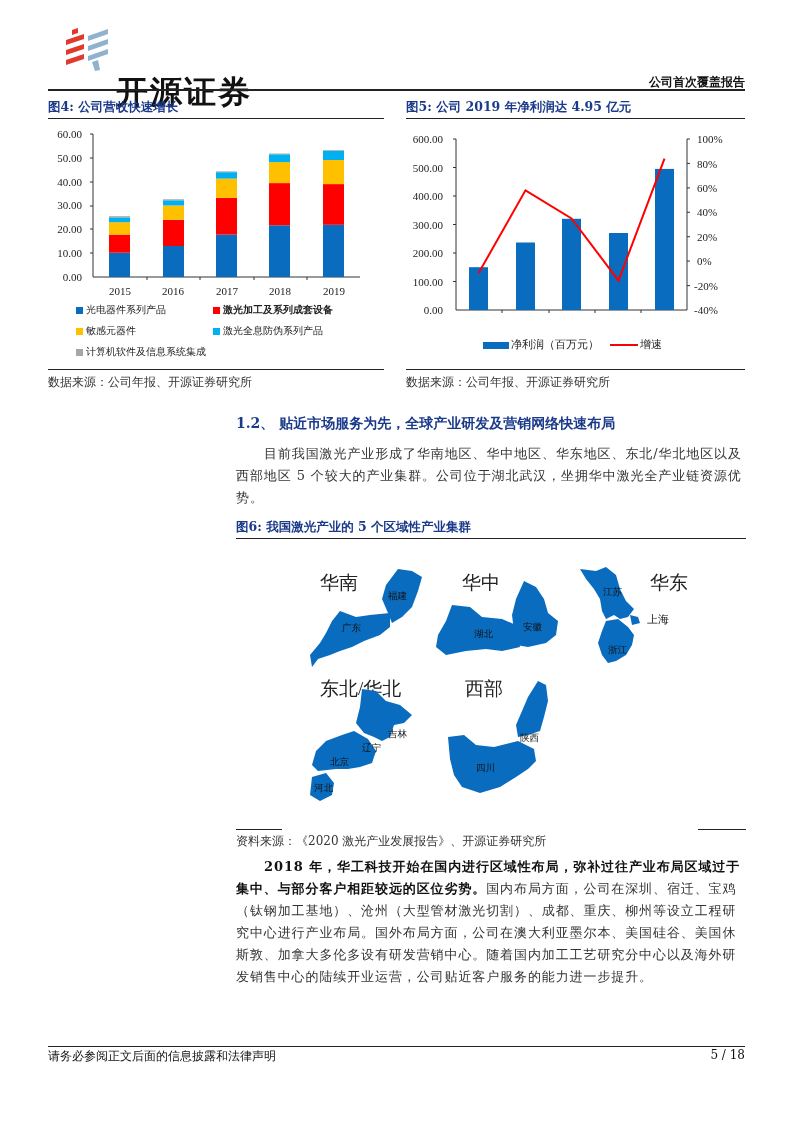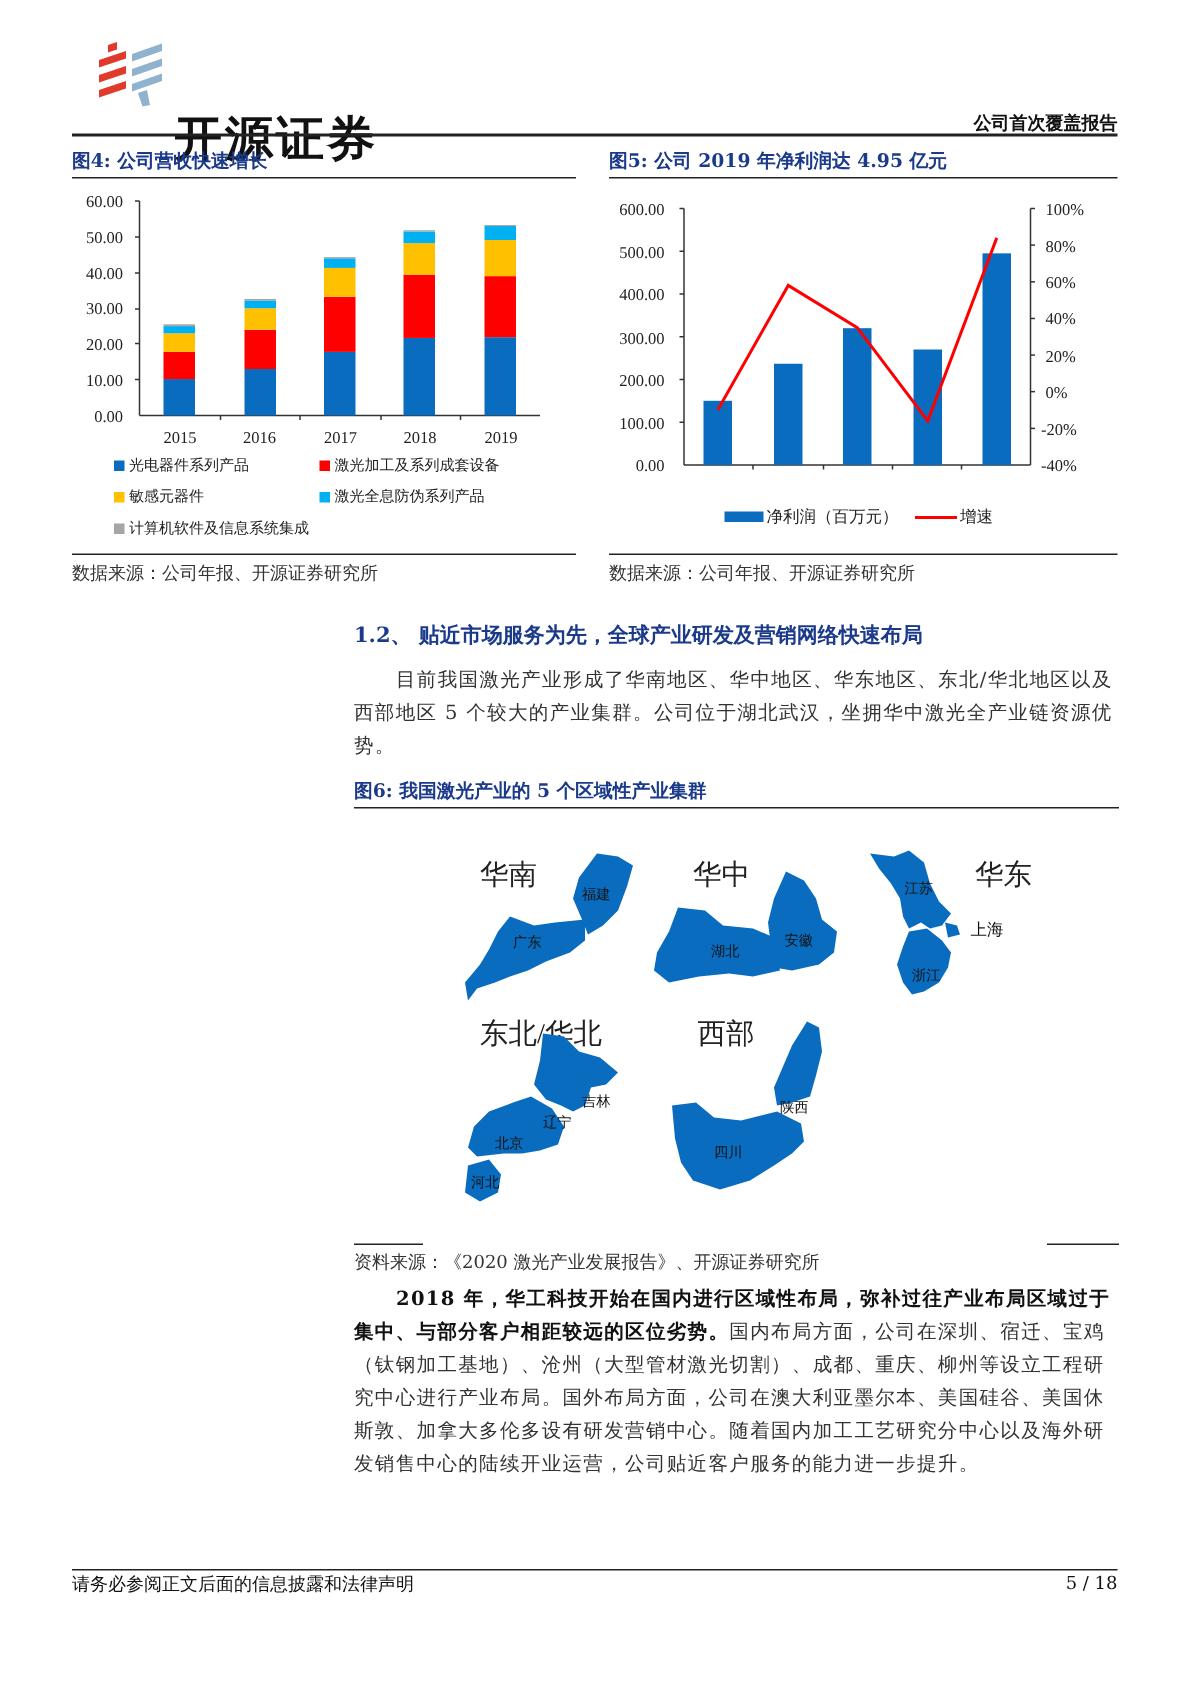--- a/index.html
+++ b/index.html
@@ -108,21 +108,21 @@
     <text x="80" y="175">2015</text>
     <text x="133" y="175">2016</text>
     <text x="187" y="175">2017</text>
     <text x="240" y="175">2018</text>
     <text x="294" y="175">2019</text>
   </g>
 </svg>
 
 <div class="abs legend" style="left:76px;top:303px;width:320px;height:60px;">
   <div class="legend-item" style="left:0;top:0;"><span class="sw" style="background:#0a6cbf"></span><span>光电器件系列产品</span></div>
-  <div class="legend-item" style="left:137px;top:0;"><span class="sw" style="background:#ff0000"></span><span>激光加工及系列成套设备</span></div>
+  <div class="legend-item" style="left:137px;top:0;font-weight:bold;"><span class="sw" style="background:#ff0000"></span><span>激光加工及系列成套设备</span></div>
   <div class="legend-item" style="left:0;top:21px;"><span class="sw" style="background:#ffc000"></span><span>敏感元器件</span></div>
   <div class="legend-item" style="left:137px;top:21px;"><span class="sw" style="background:#00b0f0"></span><span>激光全息防伪系列产品</span></div>
   <div class="legend-item" style="left:0;top:42px;"><span class="sw" style="background:#a6a6a6"></span><span>计算机软件及信息系统集成</span></div>
 </div>
 <div class="abs hr-thin" style="left:48px;top:369px;width:336px;"></div>
 <div class="abs source" style="left:48px;top:374px;">数据来源：公司年报、开源证券研究所</div>
 
 <div class="abs fig-title" style="left:406px;top:99px;">图5: 公司 2019 年净利润达 4.95 亿元</div>
 <div class="abs hr-thin" style="left:406px;top:118px;width:339px;"></div>
 

